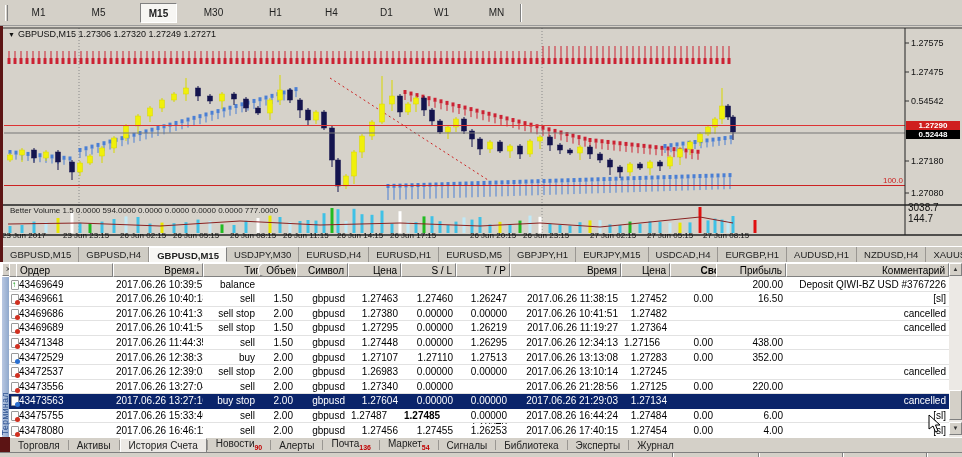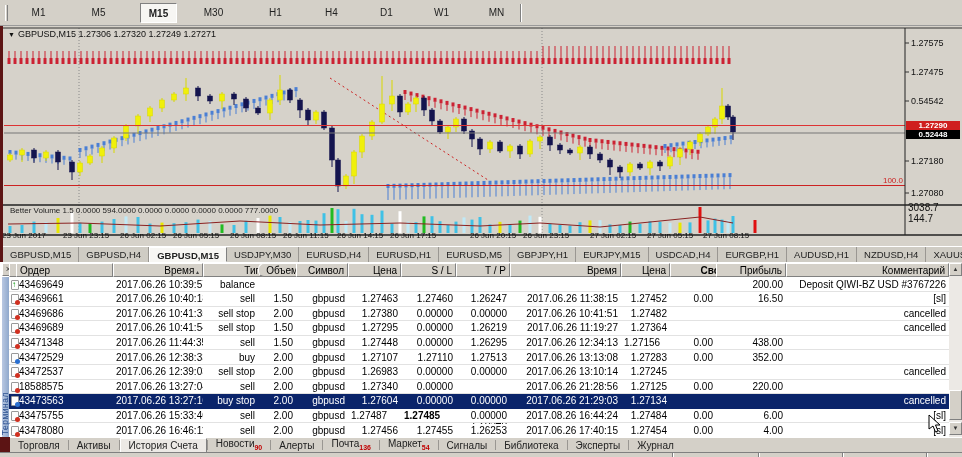--- a/index.html
+++ b/index.html
@@ -1126,21 +1126,21 @@
         <div class="t-cell" style="left: 501px; width: 111px; text-align: right;">2017.06.26 13:10:14</div>
         <div class="t-cell" style="left: 612px; width: 49px; text-align: right;">1.27245</div>
         <div class="t-cell" style="left: 661px; width: 46px; text-align: right;"></div>
         <div class="t-cell" style="left: 707px; width: 70px; text-align: right;"></div>
         <div class="t-cell" style="left: 777px; width: 163px; text-align: right;">cancelled</div>
       </div>
       <div class="t-row" style="top: 117.7px;">
         <span class="doc">
           <span class="dot" style="background: rgb(208, 48, 32);"></span>
         </span>
-        <div class="t-cell" style="left: 7px; width: 97px; text-align: left;">18588575</div>
+        <div class="t-cell" style="left: 7px; width: 97px; text-align: left;">43473556</div>
         <div class="t-cell" style="left: 104px; width: 90px; text-align: right;">2017.06.26 13:27:04</div>
         <div class="t-cell" style="left: 194px; width: 55px; text-align: right;">sell</div>
         <div class="t-cell" style="left: 249px; width: 38px; text-align: right;">2.00</div>
         <div class="t-cell" style="left: 287px; width: 52px; text-align: right;">gbpusd</div>
         <div class="t-cell" style="left: 339px; width: 53px; text-align: right;">1.27340</div>
         <div class="t-cell" style="left: 392px; width: 55px; text-align: right;">0.00000</div>
         <div class="t-cell" style="left: 447px; width: 54px; text-align: right; margin-top: 36px;">1.26340</div>
         <div class="t-cell" style="left: 501px; width: 111px; text-align: right;">2017.06.26 21:28:56</div>
         <div class="t-cell" style="left: 612px; width: 49px; text-align: right;">1.27125</div>
         <div class="t-cell" style="left: 661px; width: 46px; text-align: right;">0.00</div>

